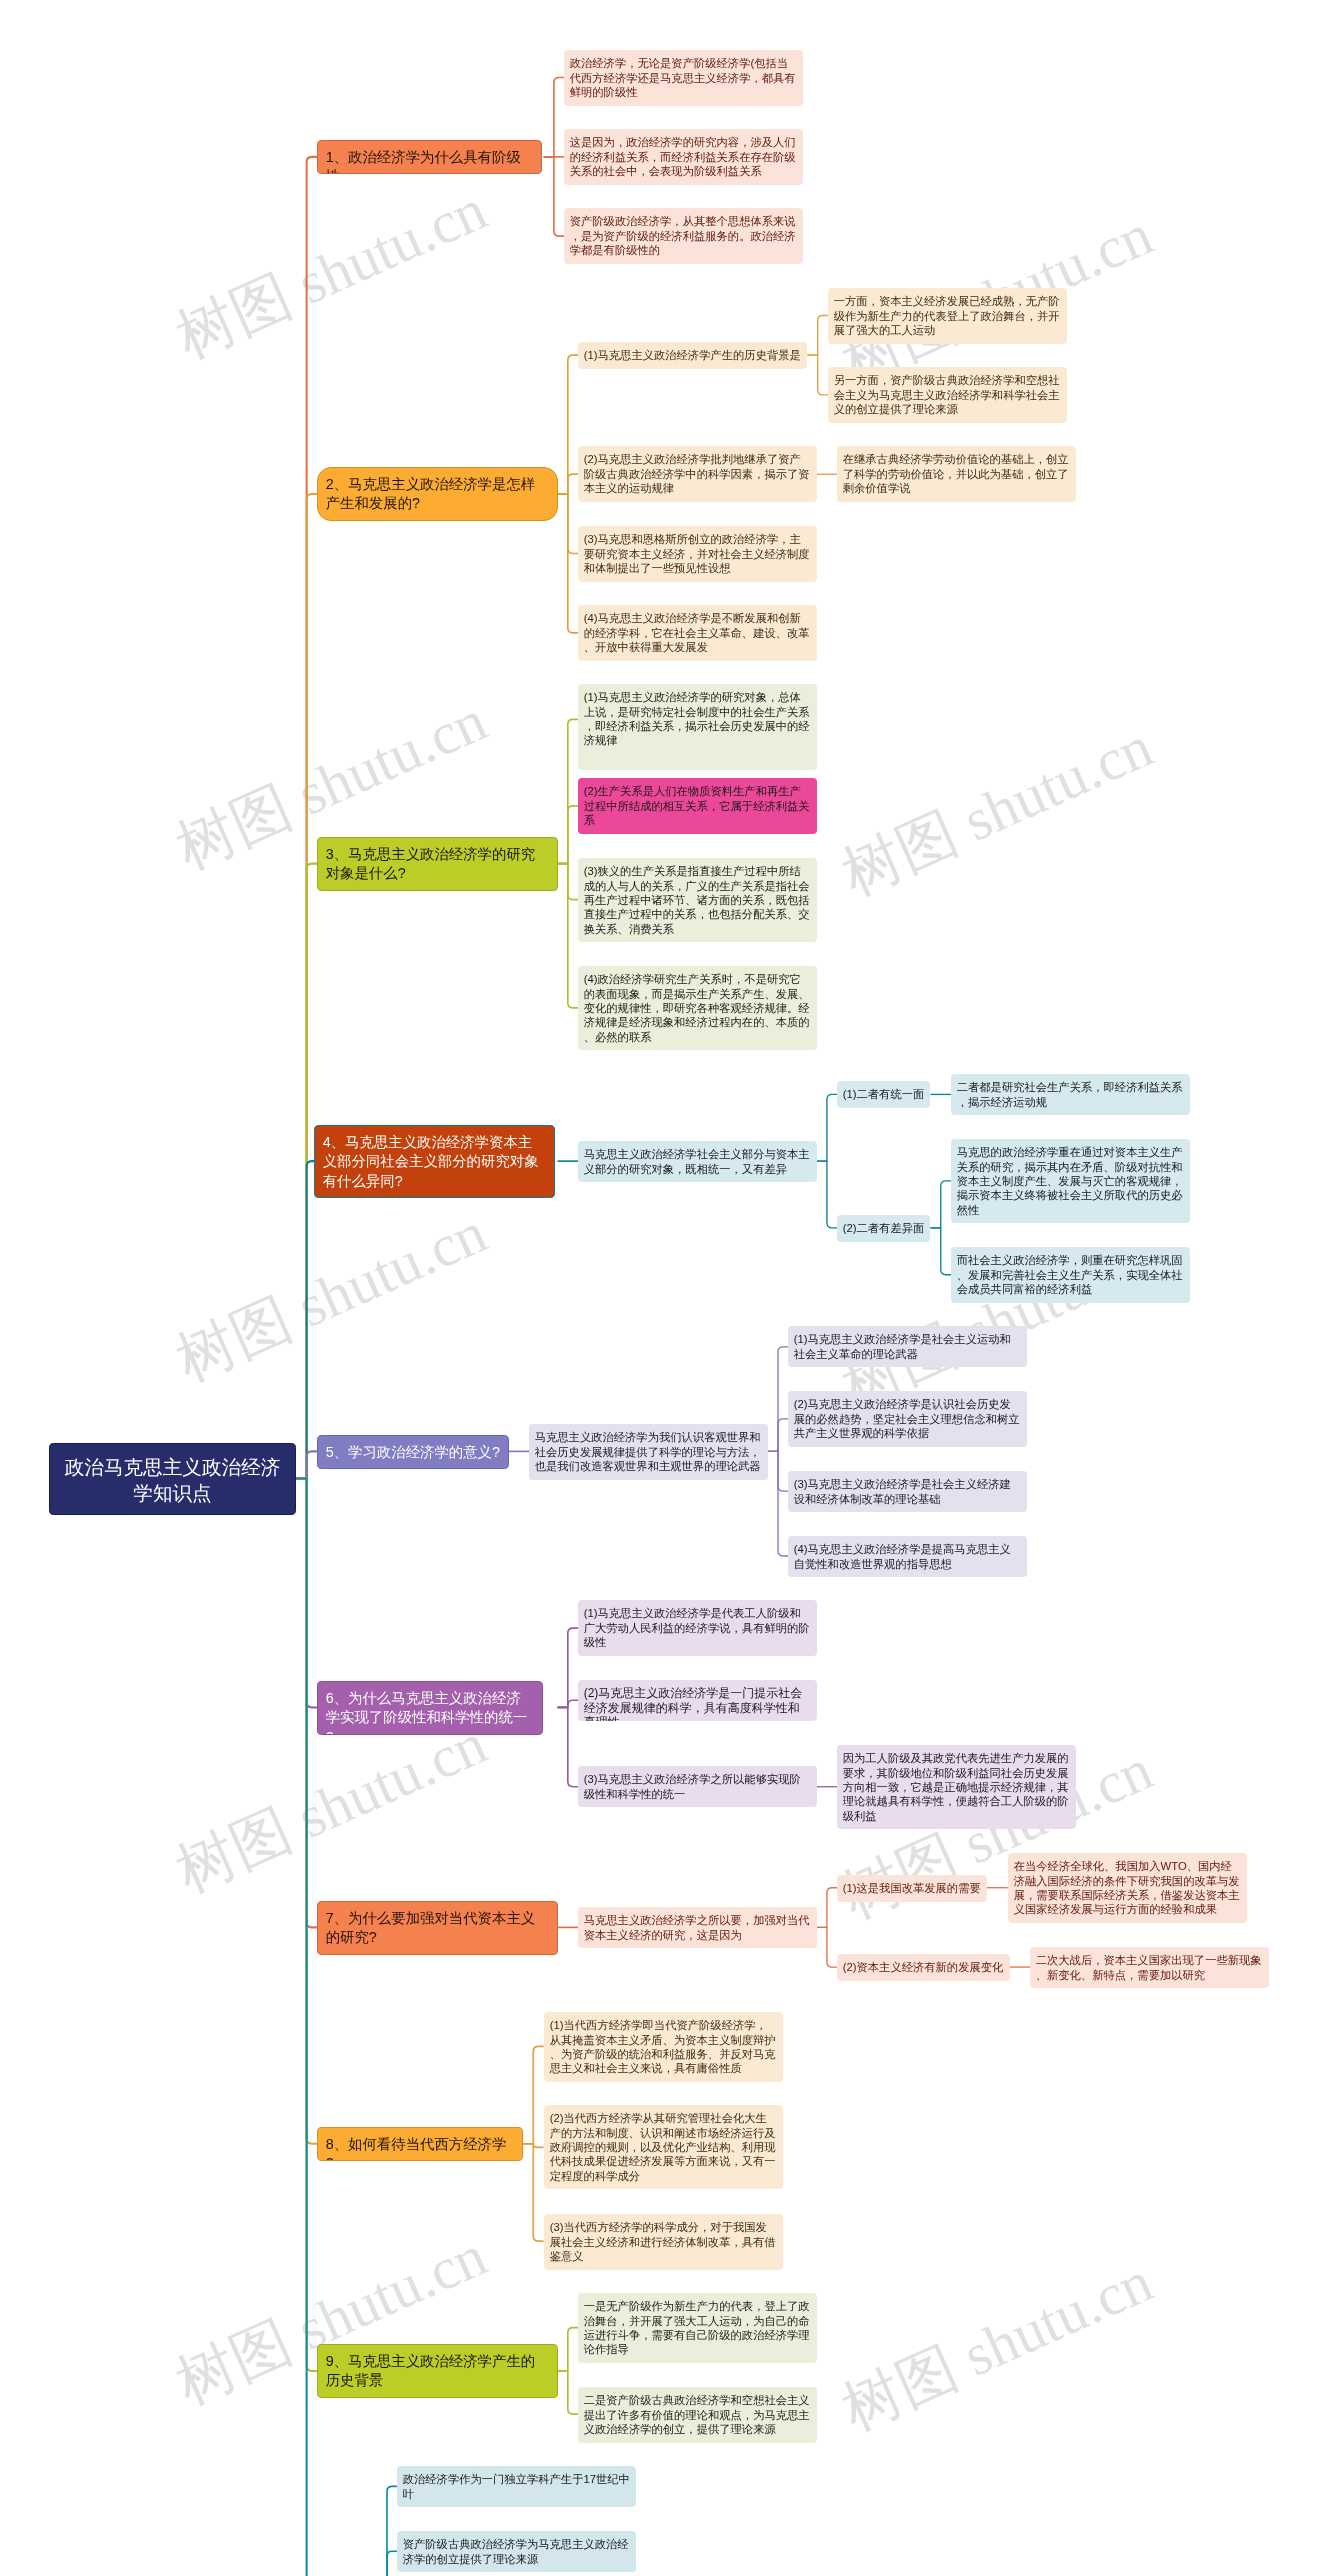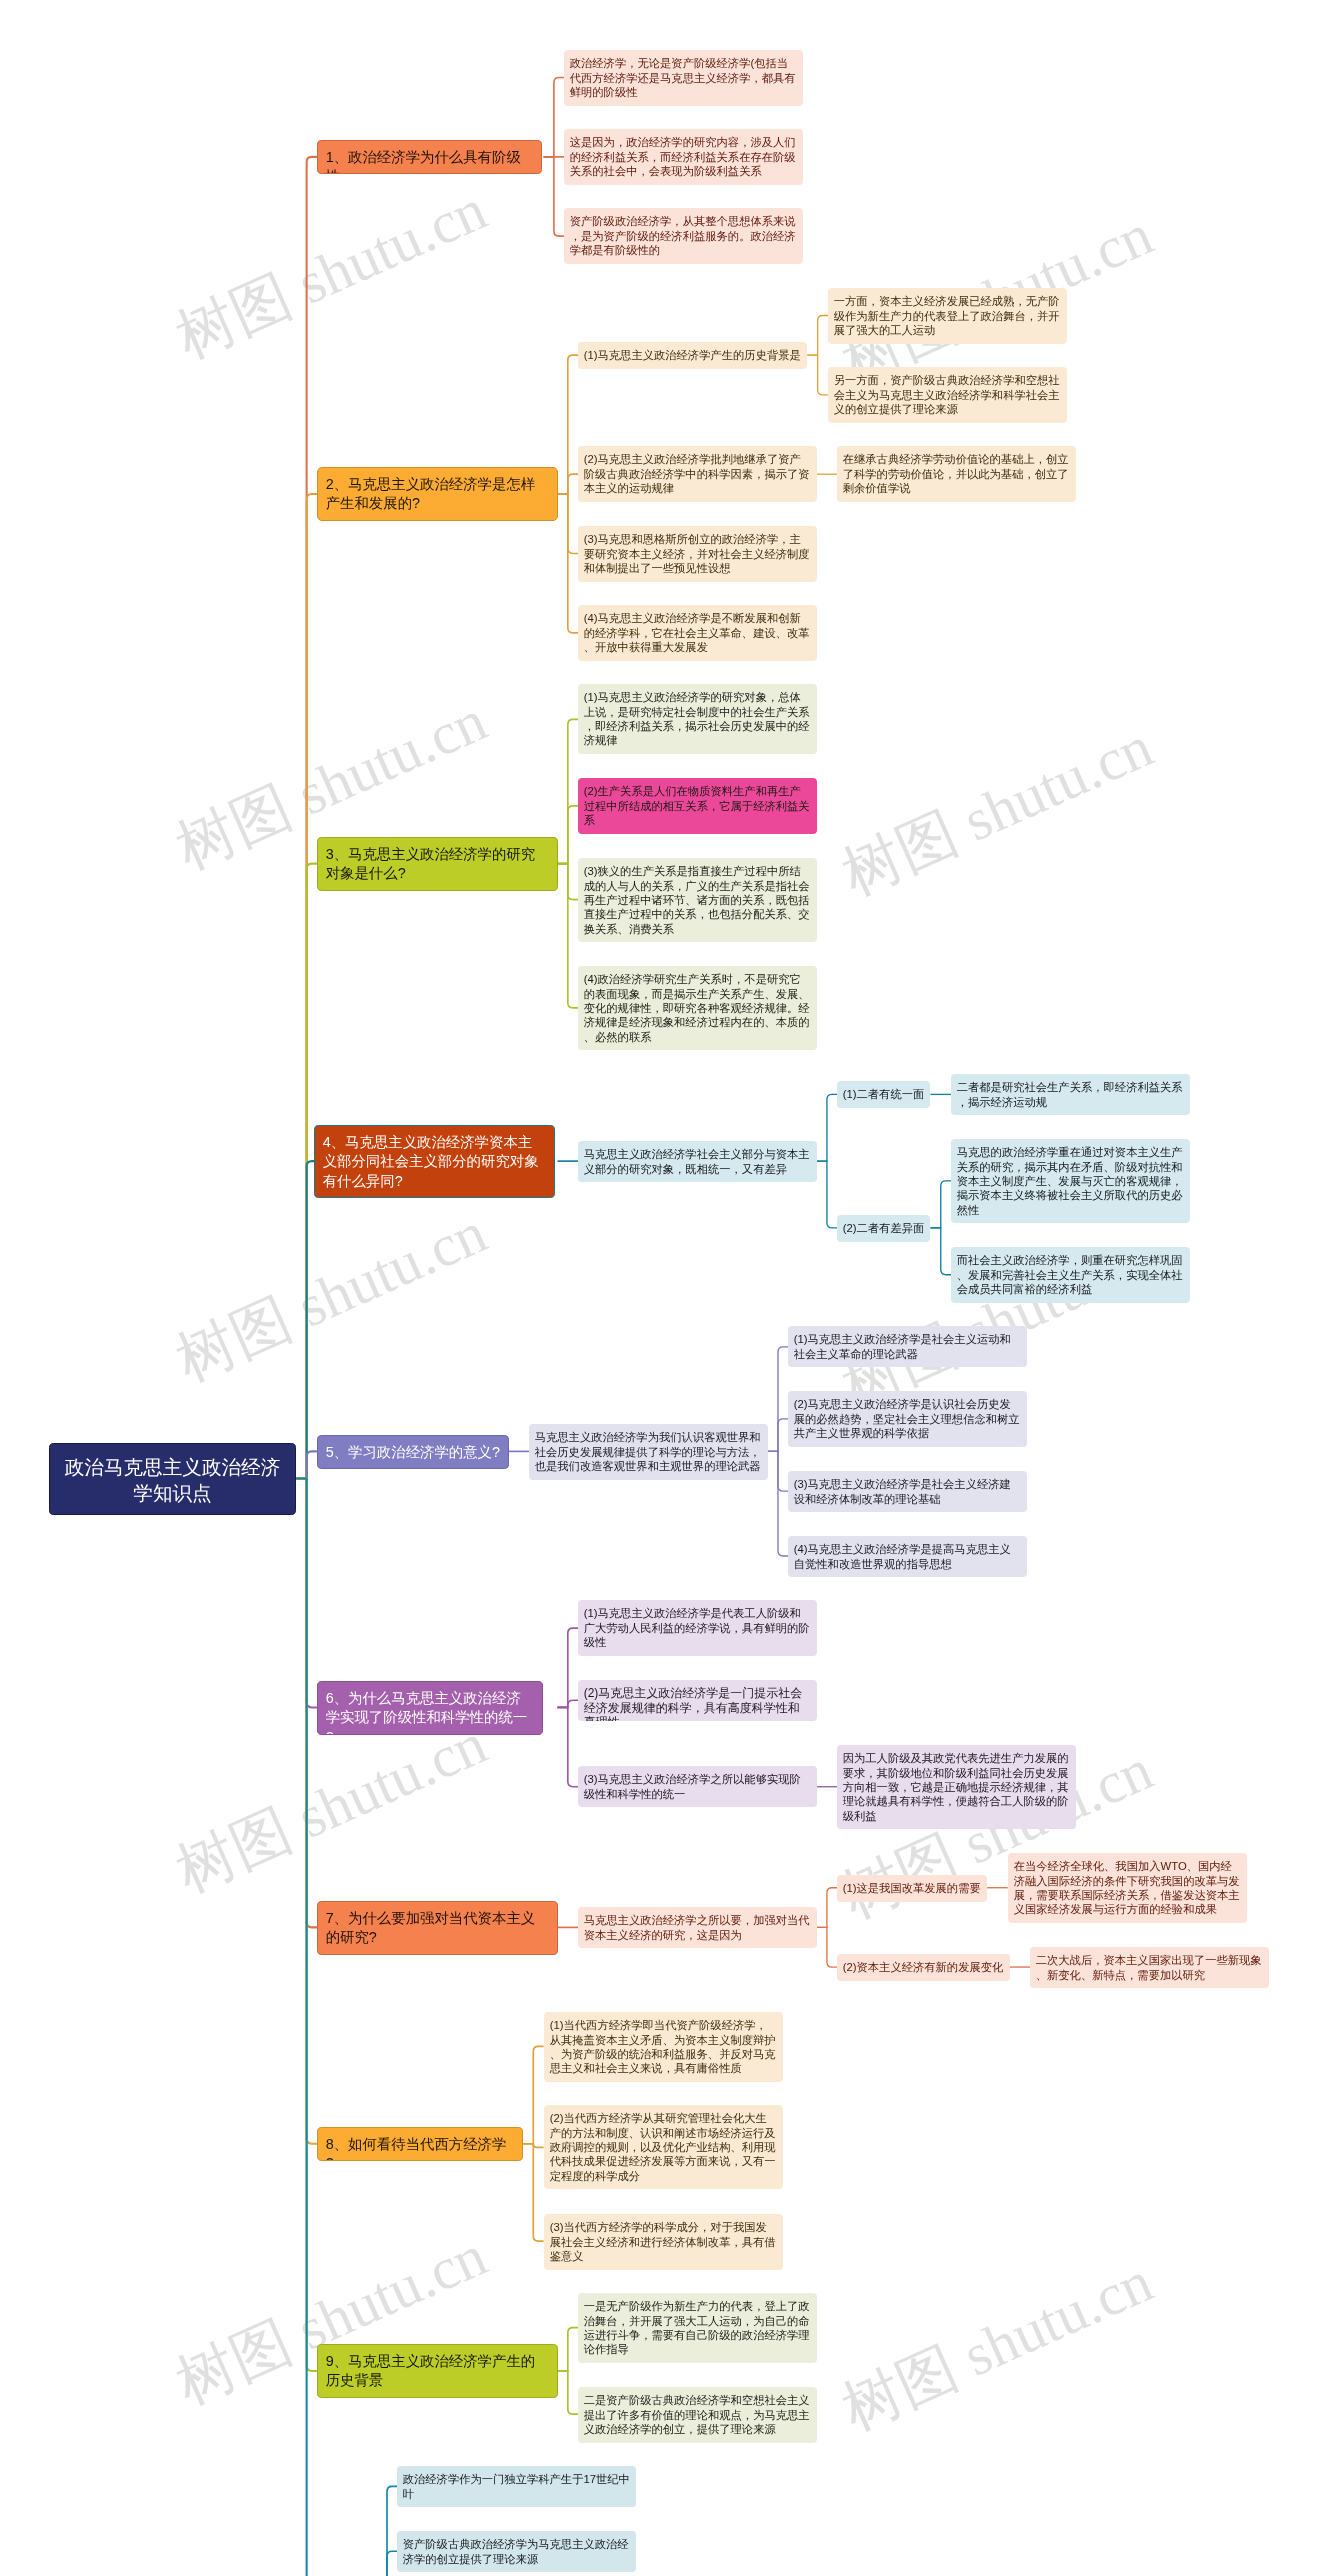--- a/index.html
+++ b/index.html
@@ -101,21 +101,21 @@
     </div>
     <div class="node" style="left: 564px; top: 50px; width: 239px; height: 56px; font-size: 11.3px; line-height: 14.4px; padding: 6.2px 5.7px; border-radius: 4.1px; background: rgb(251, 227, 218); color: rgb(94, 22, 7);">
       <span class="txt">政治经济学，无论是资产阶级经济学(包括当代西方经济学还是马克思主义经济学，都具有鲜明的阶级性</span>
     </div>
     <div class="node" style="left: 564px; top: 129px; width: 239px; height: 56px; font-size: 11.3px; line-height: 14.4px; padding: 6.2px 5.7px; border-radius: 4.1px; background: rgb(251, 227, 218); color: rgb(94, 22, 7);">
       <span class="txt">这是因为，政治经济学的研究内容，涉及人们的经济利益关系，而经济利益关系在存在阶级关系的社会中，会表现为阶级利益关系</span>
     </div>
     <div class="node" style="left: 564px; top: 208px; width: 239px; height: 56px; font-size: 11.3px; line-height: 14.4px; padding: 6.2px 5.7px; border-radius: 4.1px; background: rgb(251, 227, 218); color: rgb(94, 22, 7);">
       <span class="txt">资产阶级政治经济学，从其整个思想体系来说，是为资产阶级的经济利益服务的。政治经济学都是有阶级性的</span>
     </div>
-    <div class="node" style="left: 317px; top: 467px; width: 241px; height: 54px; font-size: 14.4px; line-height: 19.6px; padding: 6.7px 7.7px; border-radius: 5px; background: rgb(252, 171, 51); color: rgb(31, 22, 8); border: 0.5px solid rgb(209, 143, 40);">
+    <div class="node" style="left: 317px; top: 467px; width: 241px; height: 54px; font-size: 14.4px; line-height: 19.6px; padding: 6.7px 7.7px; border-radius: 14px; background: rgb(252, 171, 51); color: rgb(31, 22, 8); border: 0.5px solid rgb(209, 143, 40);">
       <span class="txt">2、马克思主义政治经济学是怎样产生和发展的?</span>
     </div>
     <div class="node" style="left: 578px; top: 342px; width: 229px; height: 27px; font-size: 11.3px; line-height: 14.4px; padding: 6.2px 5.7px; border-radius: 4.1px; background: rgb(250, 234, 211); color: rgb(61, 42, 12);">
       <span class="txt">(1)马克思主义政治经济学产生的历史背景是</span>
     </div>
     <div class="node" style="left: 828px; top: 288px; width: 239px; height: 56px; font-size: 11.3px; line-height: 14.4px; padding: 6.2px 5.7px; border-radius: 4.1px; background: rgb(250, 234, 211); color: rgb(61, 42, 12);">
       <span class="txt">一方面，资本主义经济发展已经成熟，无产阶级作为新生产力的代表登上了政治舞台，并开展了强大的工人运动</span>
     </div>
     <div class="node" style="left: 828px; top: 367px; width: 239px; height: 56px; font-size: 11.3px; line-height: 14.4px; padding: 6.2px 5.7px; border-radius: 4.1px; background: rgb(250, 234, 211); color: rgb(61, 42, 12);">
       <span class="txt">另一方面，资产阶级古典政治经济学和空想社会主义为马克思主义政治经济学和科学社会主义的创立提供了理论来源</span>
@@ -128,21 +128,21 @@
     </div>
     <div class="node" style="left: 578px; top: 526px; width: 239px; height: 56px; font-size: 11.3px; line-height: 14.4px; padding: 6.2px 5.7px; border-radius: 4.1px; background: rgb(250, 234, 211); color: rgb(61, 42, 12);">
       <span class="txt">(3)马克思和恩格斯所创立的政治经济学，主要研究资本主义经济，并对社会主义经济制度和体制提出了一些预见性设想</span>
     </div>
     <div class="node" style="left: 578px; top: 605px; width: 239px; height: 56px; font-size: 11.3px; line-height: 14.4px; padding: 6.2px 5.7px; border-radius: 4.1px; background: rgb(250, 234, 211); color: rgb(61, 42, 12);">
       <span class="txt">(4)马克思主义政治经济学是不断发展和创新的经济学科，它在社会主义革命、建设、改革、开放中获得重大发展发</span>
     </div>
     <div class="node" style="left: 317px; top: 837px; width: 241px; height: 54px; font-size: 14.4px; line-height: 19.6px; padding: 6.7px 7.7px; border-radius: 4.6px; background: rgb(188, 205, 40); color: rgb(20, 23, 8); border: 0.5px solid rgb(155, 170, 33);">
       <span class="txt">3、马克思主义政治经济学的研究对象是什么?</span>
     </div>
-    <div class="node" style="left: 578px; top: 684px; width: 239px; height: 70px; font-size: 11.3px; line-height: 14.4px; padding: 6.2px 5.7px; border-radius: 4.1px; background: rgb(235, 238, 218); color: rgb(26, 26, 20);">
+    <div class="node" style="left: 578px; top: 684px; width: 239px; height: 86px; font-size: 11.3px; line-height: 14.4px; padding: 6.2px 5.7px; border-radius: 4.1px; background: rgb(235, 238, 218); color: rgb(26, 26, 20);">
       <span class="txt">(1)马克思主义政治经济学的研究对象，总体上说，是研究特定社会制度中的社会生产关系，即经济利益关系，揭示社会历史发展中的经济规律</span>
     </div>
     <div class="node" style="left: 578px; top: 778px; width: 239px; height: 56px; font-size: 11.3px; line-height: 14.4px; padding: 6.2px 5.7px; border-radius: 4.1px; background: #ec4899; color: rgb(26, 26, 20);">
       <span class="txt">(2)生产关系是人们在物质资料生产和再生产过程中所结成的相互关系，它属于经济利益关系</span>
     </div>
     <div class="node" style="left: 578px; top: 858px; width: 239px; height: 84px; font-size: 11.3px; line-height: 14.4px; padding: 6.2px 5.7px; border-radius: 4.1px; background: rgb(235, 238, 218); color: rgb(26, 26, 20);">
       <span class="txt">(3)狭义的生产关系是指直接生产过程中所结成的人与人的关系，广义的生产关系是指社会再生产过程中诸环节、诸方面的关系，既包括直接生产过程中的关系，也包括分配关系、交换关系、消费关系</span>
     </div>
     <div class="node" style="left: 578px; top: 966px; width: 239px; height: 84px; font-size: 11.3px; line-height: 14.4px; padding: 6.2px 5.7px; border-radius: 4.1px; background: rgb(235, 238, 218); color: rgb(26, 26, 20);">
       <span class="txt">(4)政治经济学研究生产关系时，不是研究它的表面现象，而是揭示生产关系产生、发展、变化的规律性，即研究各种客观经济规律。经济规律是经济现象和经济过程内在的、本质的、必然的联系</span>

